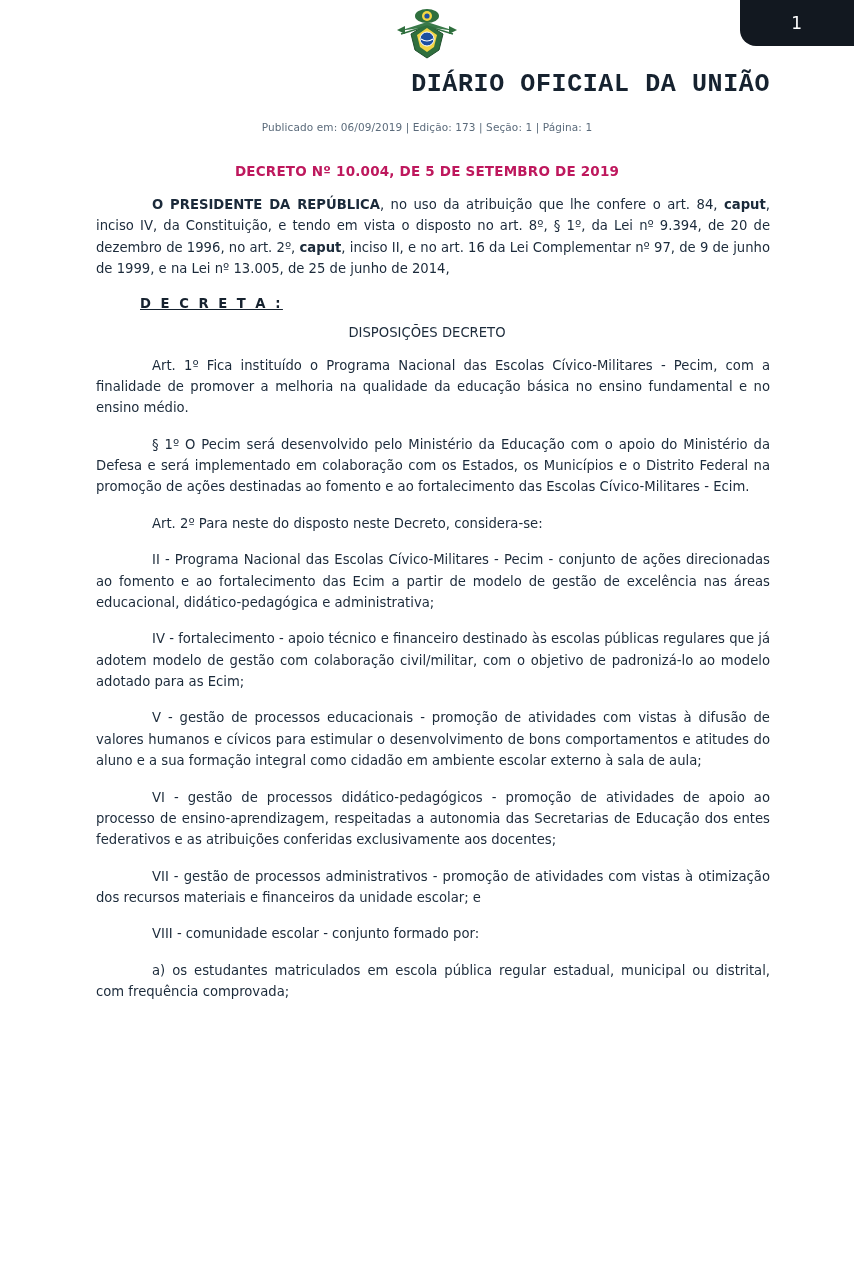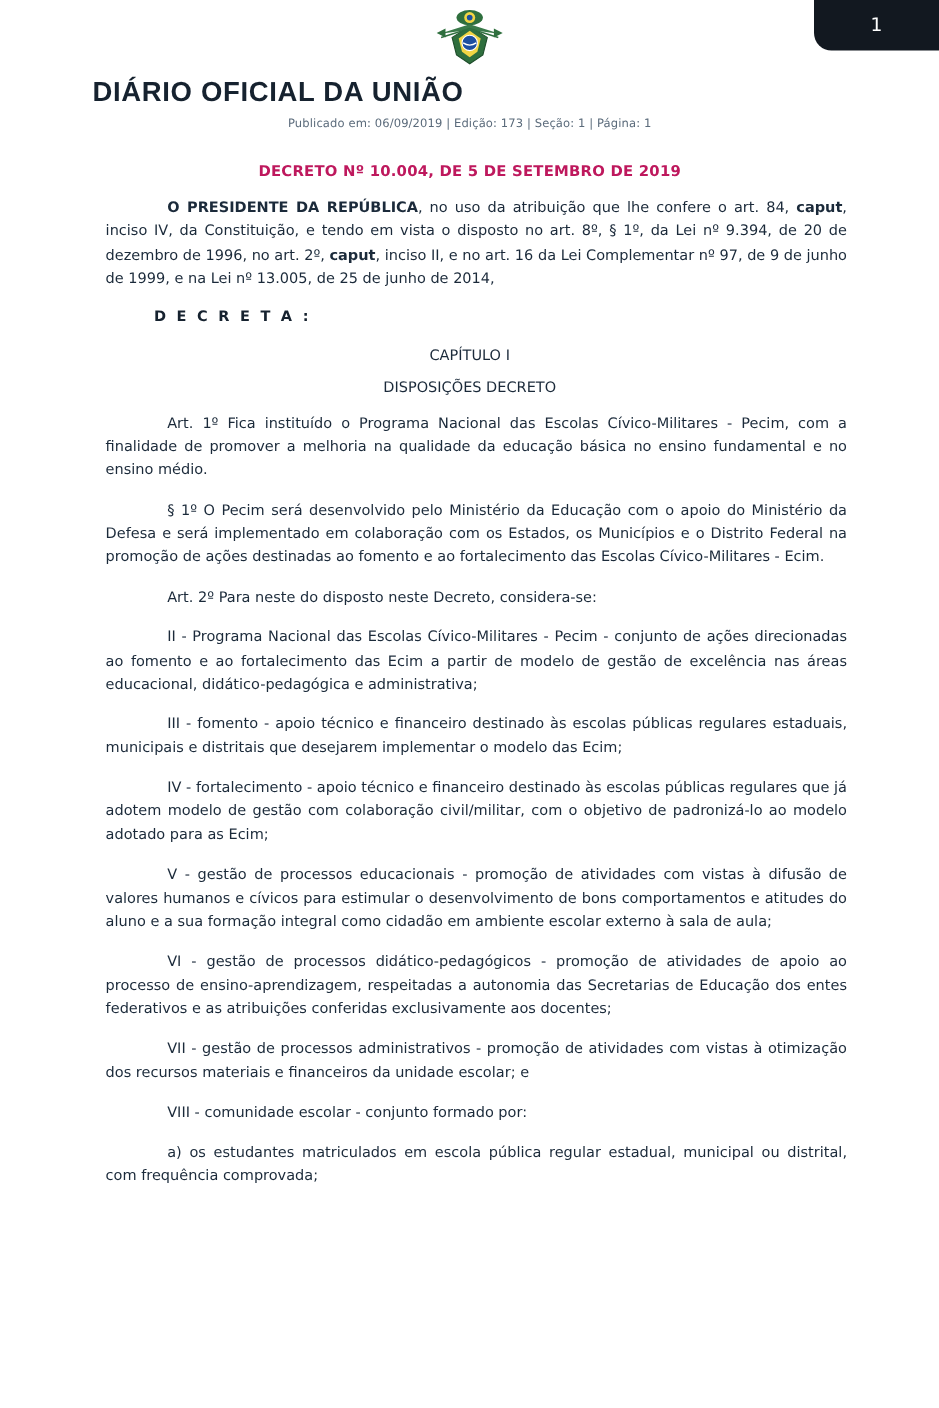--- a/index.html
+++ b/index.html
@@ -49,33 +49,33 @@
     justify-content: center;
   }
   .crest {
     width: 72px;
     height: 58px;
     display: block;
   }
 
   
   .masthead-title {
-    text-align: left;
-    font-family: Liberation Sans, sans-serif;
+    text-align: right;
+    font-family: Liberation Mono, monospace;
     font-weight: bold;
     font-size: 25px;
     letter-spacing: .6px;
     color: #16222f;
     margin-top: 8px;
   }
   .masthead-meta {
     text-align: center;
     font-size: 10.5px;
     color: #5b6b7b;
-    margin-top: 7px;
+    margin-top: 22px;
     letter-spacing: .1px;
   }
   .masthead-organ {
     text-align: center;
     font-size: 10.5px;
     color: #2b3a4a;
     font-weight: bold;
     margin-top: 8px;
   }
 
@@ -122,20 +122,21 @@
     color: #1b2a3a;
   }
 
   .decreta {
     margin-top: 16px;
     text-indent: 56px;
     font-size: 13.2px;
     font-weight: bold;
     letter-spacing: 2.5px;
     color: #16222f;
+    text-decoration: underline;
   }
 </style>
 </head>
 <body>
 
 <div class="page">
 
   <div class="page-badge">
     <span>1</span>
   </div>
@@ -160,28 +161,26 @@
   <div class="masthead-title">DIÁRIO OFICIAL DA UNIÃO</div>
   <div class="masthead-meta">Publicado em: 06/09/2019 | Edição: 173 | Seção: 1 | Página: 1</div>
 
   <div class="decree-title">DECRETO Nº 10.004, DE 5 DE SETEMBRO DE 2019</div>
 
 
   <p class="para indent"><b>O PRESIDENTE DA REPÚBLICA</b><span>, no uso da atribuição que lhe confere o art. 84, </span><b>caput</b><span>, inciso IV, da Constituição, e tendo em vista o disposto no art. 8º, § 1º, da Lei nº 9.394, de 20 de dezembro de 1996, no art. 2º, </span><b>caput</b><span>, inciso II, e no art. 16 da Lei Complementar nº 97, de 9 de junho de 1999, e na Lei nº 13.005, de 25 de junho de 2014,</span></p>
 
   <div class="decreta">D E C R E T A :</div>
 
-  <div class="chapter">CAPÍTULO I</div>
   <div class="chapter-sub">DISPOSIÇÕES DECRETO</div>
 
   <p class="para indent">Art. 1º Fica instituído o Programa Nacional das Escolas Cívico-Militares - Pecim, com a finalidade de promover a melhoria na qualidade da educação básica no ensino fundamental e no ensino médio.</p>
   <p class="para indent">§ 1º O Pecim será desenvolvido pelo Ministério da Educação com o apoio do Ministério da Defesa e será implementado em colaboração com os Estados, os Municípios e o Distrito Federal na promoção de ações destinadas ao fomento e ao fortalecimento das Escolas Cívico-Militares - Ecim.</p>
   <p class="para indent">Art. 2º Para neste do disposto neste Decreto, considera-se:</p>
   <p class="para indent">II - Programa Nacional das Escolas Cívico-Militares - Pecim - conjunto de ações direcionadas ao fomento e ao fortalecimento das Ecim a partir de modelo de gestão de excelência nas áreas educacional, didático-pedagógica e administrativa;</p>
-  <p class="para indent">III - fomento - apoio técnico e financeiro destinado às escolas públicas regulares estaduais, municipais e distritais que desejarem implementar o modelo das Ecim;</p>
   <p class="para indent">IV - fortalecimento - apoio técnico e financeiro destinado às escolas públicas regulares que já adotem modelo de gestão com colaboração civil/militar, com o objetivo de padronizá-lo ao modelo adotado para as Ecim;</p>
   <p class="para indent">V - gestão de processos educacionais - promoção de atividades com vistas à difusão de valores humanos e cívicos para estimular o desenvolvimento de bons comportamentos e atitudes do aluno e a sua formação integral como cidadão em ambiente escolar externo à sala de aula;</p>
   <p class="para indent">VI - gestão de processos didático-pedagógicos - promoção de atividades de apoio ao processo de ensino-aprendizagem, respeitadas a autonomia das Secretarias de Educação dos entes federativos e as atribuições conferidas exclusivamente aos docentes;</p>
   <p class="para indent">VII - gestão de processos administrativos - promoção de atividades com vistas à otimização dos recursos materiais e financeiros da unidade escolar; e</p>
   <p class="para indent">VIII - comunidade escolar - conjunto formado por:</p>
   <p class="para indent">a) os estudantes matriculados em escola pública regular estadual, municipal ou distrital, com frequência comprovada;</p>
 
 </div>
 
 </body></html>

